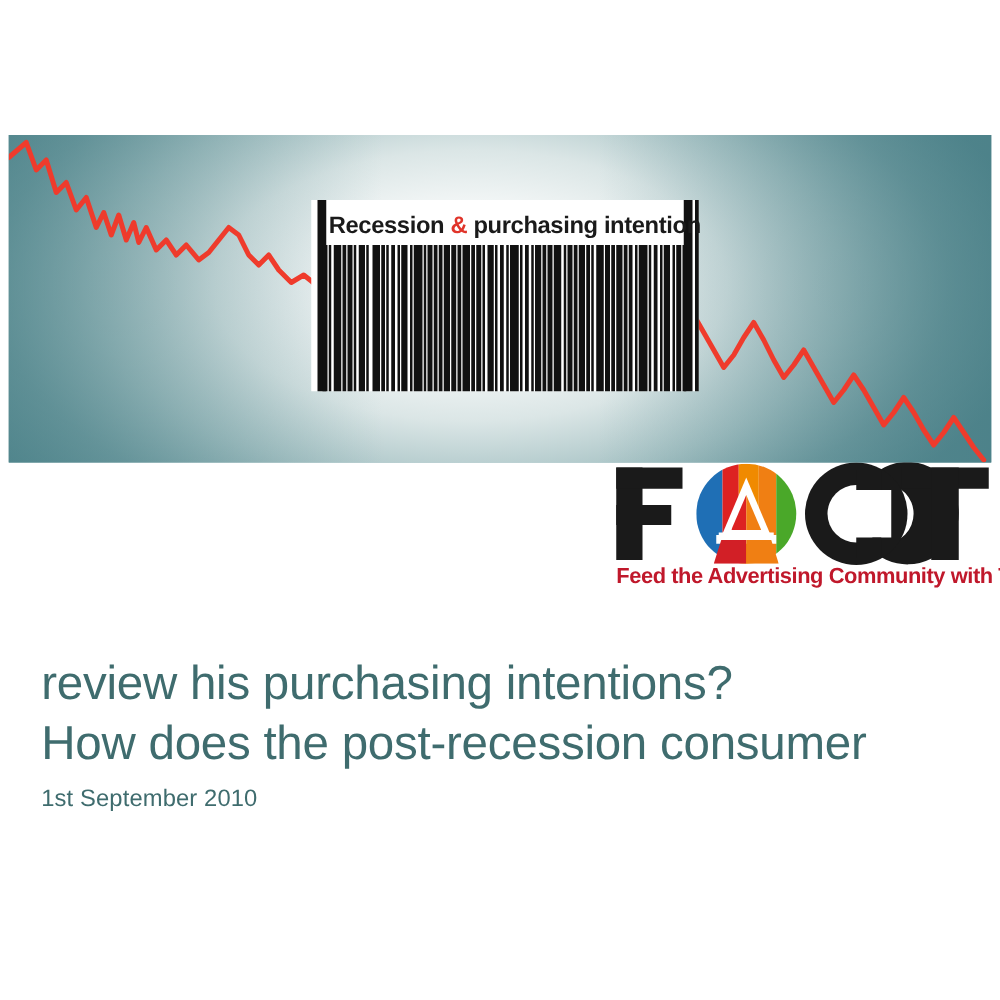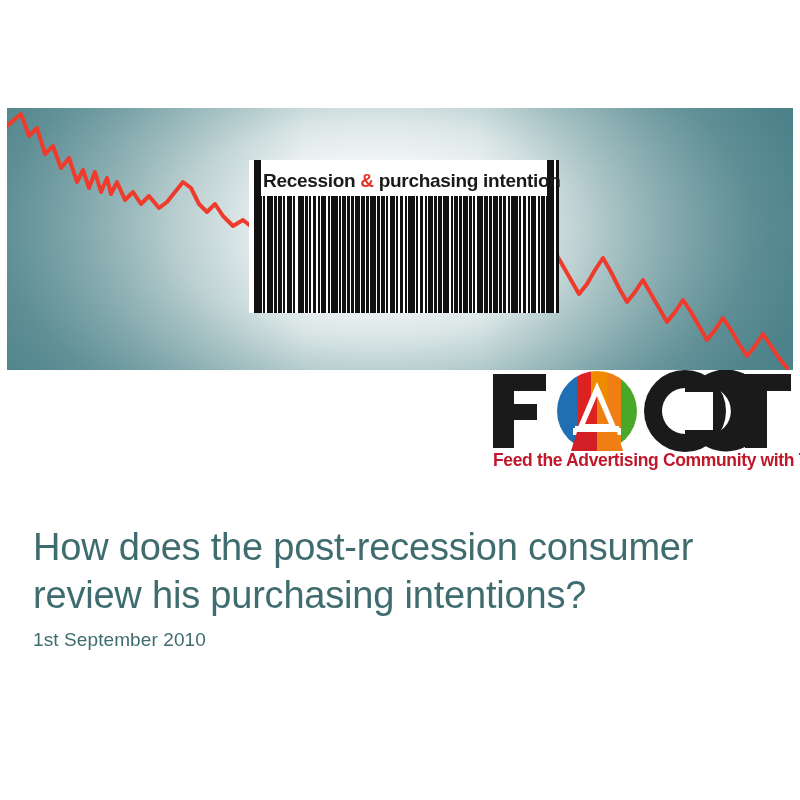--- a/index.html
+++ b/index.html
@@ -299,17 +299,17 @@
       <g>
         <rect x="232" y="4" width="70" height="17" fill="#1a1a1a"></rect>
         <rect x="256" y="4" width="22" height="74" fill="#1a1a1a"></rect>
       </g>
     </svg>
   </div>
   <div class="logo-tagline">Feed the Advertising Community with Trends</div>
 </div>
 
 <div class="title">
+  <span class="title-line">review his purchasing intentions?</span>
   <span class="title-line">How does the post-recession consumer</span>
-  <span class="title-line">review his purchasing intentions?</span>
 </div>
 
 <div class="subtitle">1st September 2010</div>
 
 </body></html>

